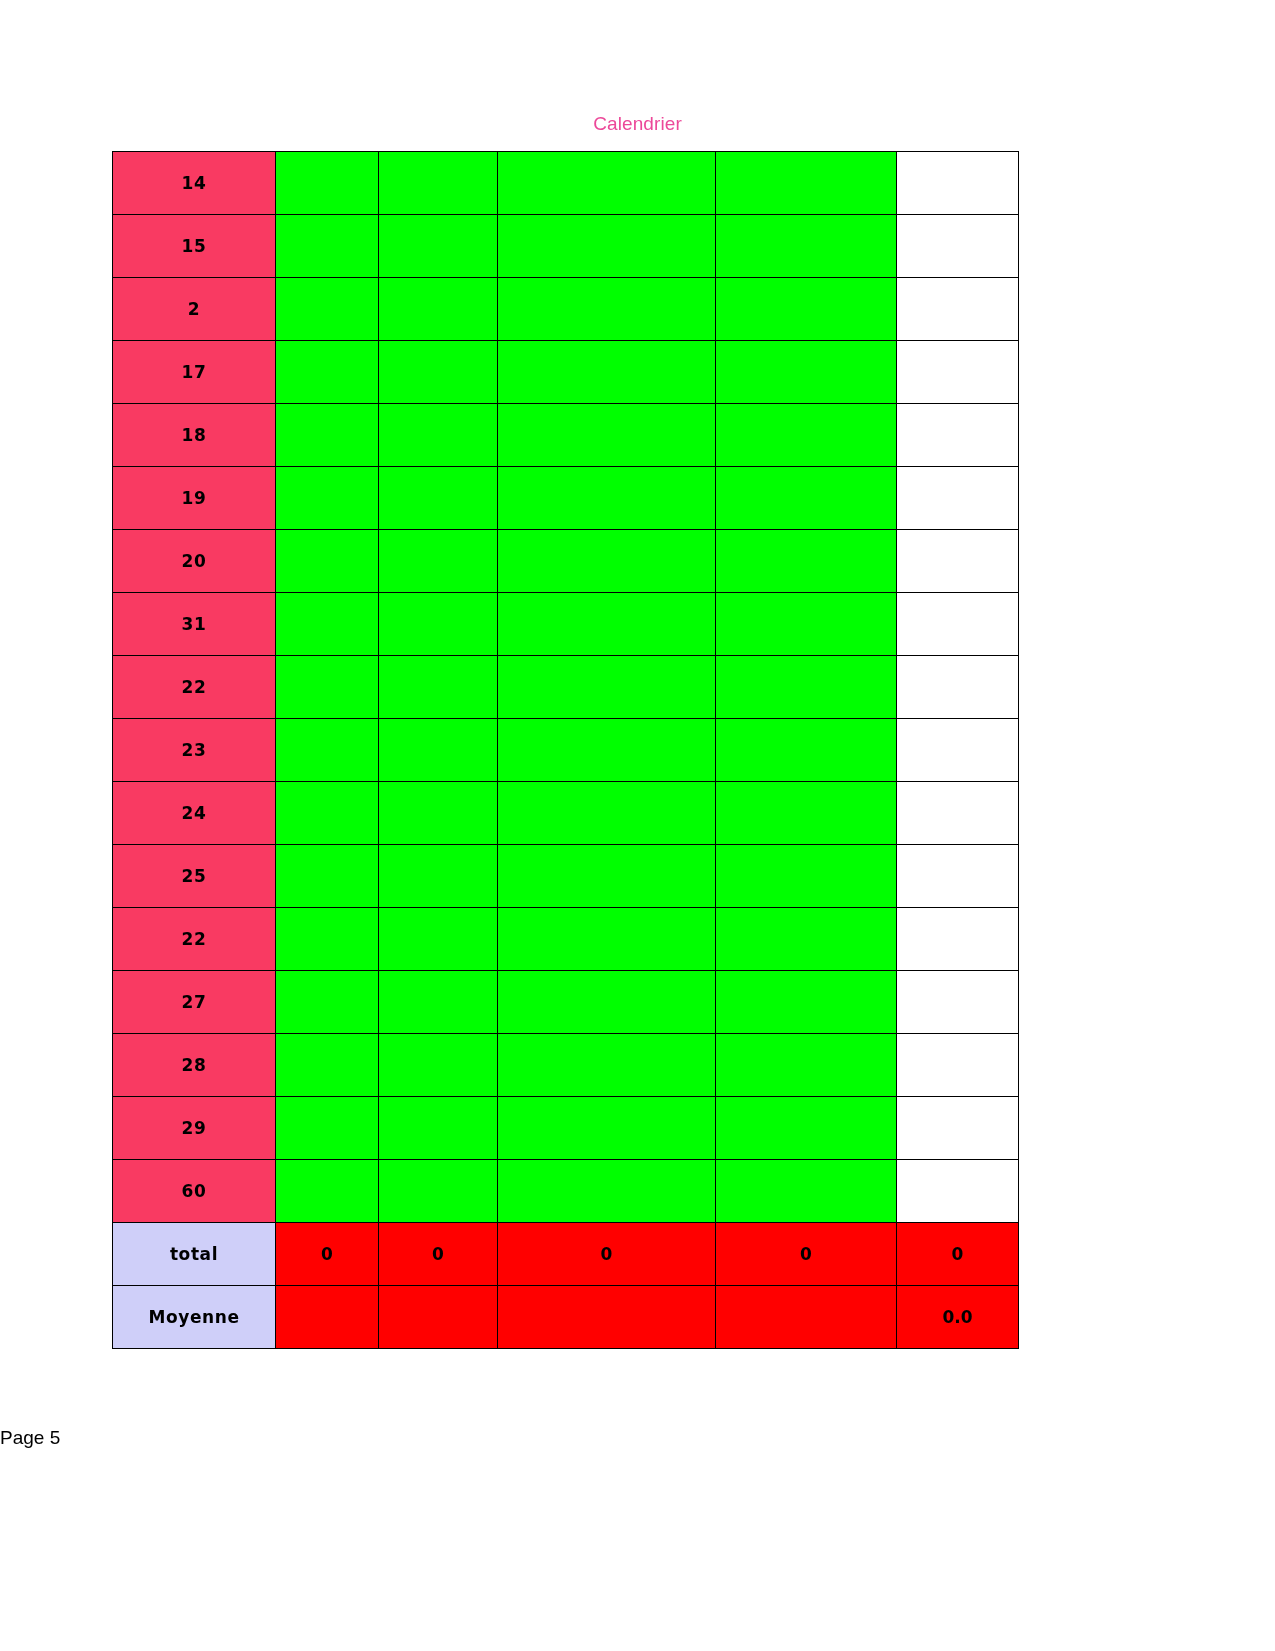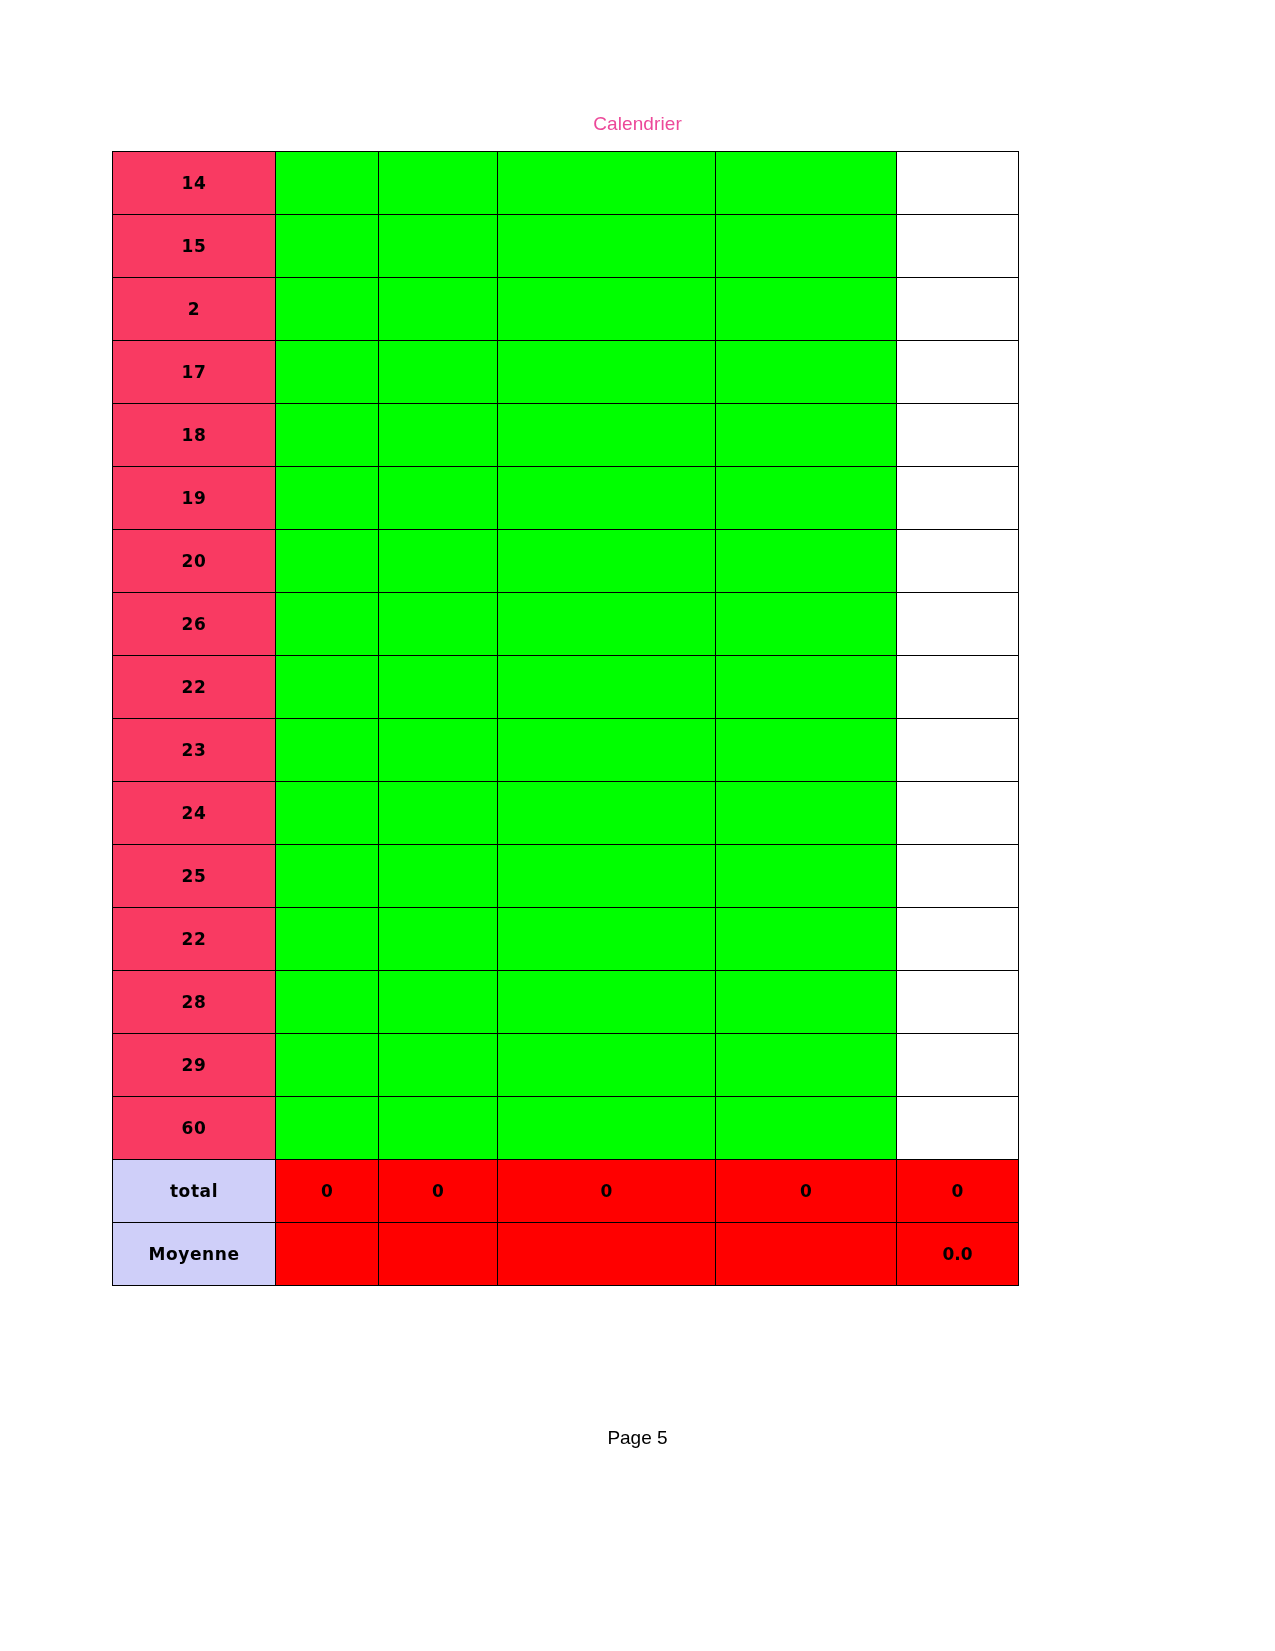--- a/index.html
+++ b/index.html
@@ -71,21 +71,20 @@
 
   td.day-cell, td.label-cell { letter-spacing: 0.6px; }
   td.label-cell { font-size: 18px; }
 
   
   #page-footer {
     position: absolute;
     left: 0;
     top: 1427px;
     width: 1275px;
-    text-align: center;
     font-family: "Liberation Sans", "DejaVu Sans", sans-serif;
     font-size: 19px;
     font-weight: 400;
     color: #000000;
   }
 </style>
 </head>
 <body>
 
 <div id="doc-title">Calendrier</div>
@@ -151,21 +150,21 @@
         </tr>
         <tr>
           <td class="day-cell">20</td>
           <td class="green-cell"></td>
           <td class="green-cell"></td>
           <td class="green-cell"></td>
           <td class="green-cell"></td>
           <td class="white-cell"></td>
         </tr>
         <tr>
-          <td class="day-cell">26</td>
+          <td class="day-cell">31</td>
           <td class="green-cell"></td>
           <td class="green-cell"></td>
           <td class="green-cell"></td>
           <td class="green-cell"></td>
           <td class="white-cell"></td>
         </tr>
         <tr>
           <td class="day-cell">22</td>
           <td class="green-cell"></td>
           <td class="green-cell"></td>
@@ -192,20 +191,28 @@
         <tr>
           <td class="day-cell">25</td>
           <td class="green-cell"></td>
           <td class="green-cell"></td>
           <td class="green-cell"></td>
           <td class="green-cell"></td>
           <td class="white-cell"></td>
         </tr>
         <tr>
           <td class="day-cell">22</td>
+          <td class="green-cell"></td>
+          <td class="green-cell"></td>
+          <td class="green-cell"></td>
+          <td class="green-cell"></td>
+          <td class="white-cell"></td>
+        </tr>
+        <tr>
+          <td class="day-cell">27</td>
           <td class="green-cell"></td>
           <td class="green-cell"></td>
           <td class="green-cell"></td>
           <td class="green-cell"></td>
           <td class="white-cell"></td>
         </tr>
         <tr>
           <td class="day-cell">28</td>
           <td class="green-cell"></td>
           <td class="green-cell"></td>

